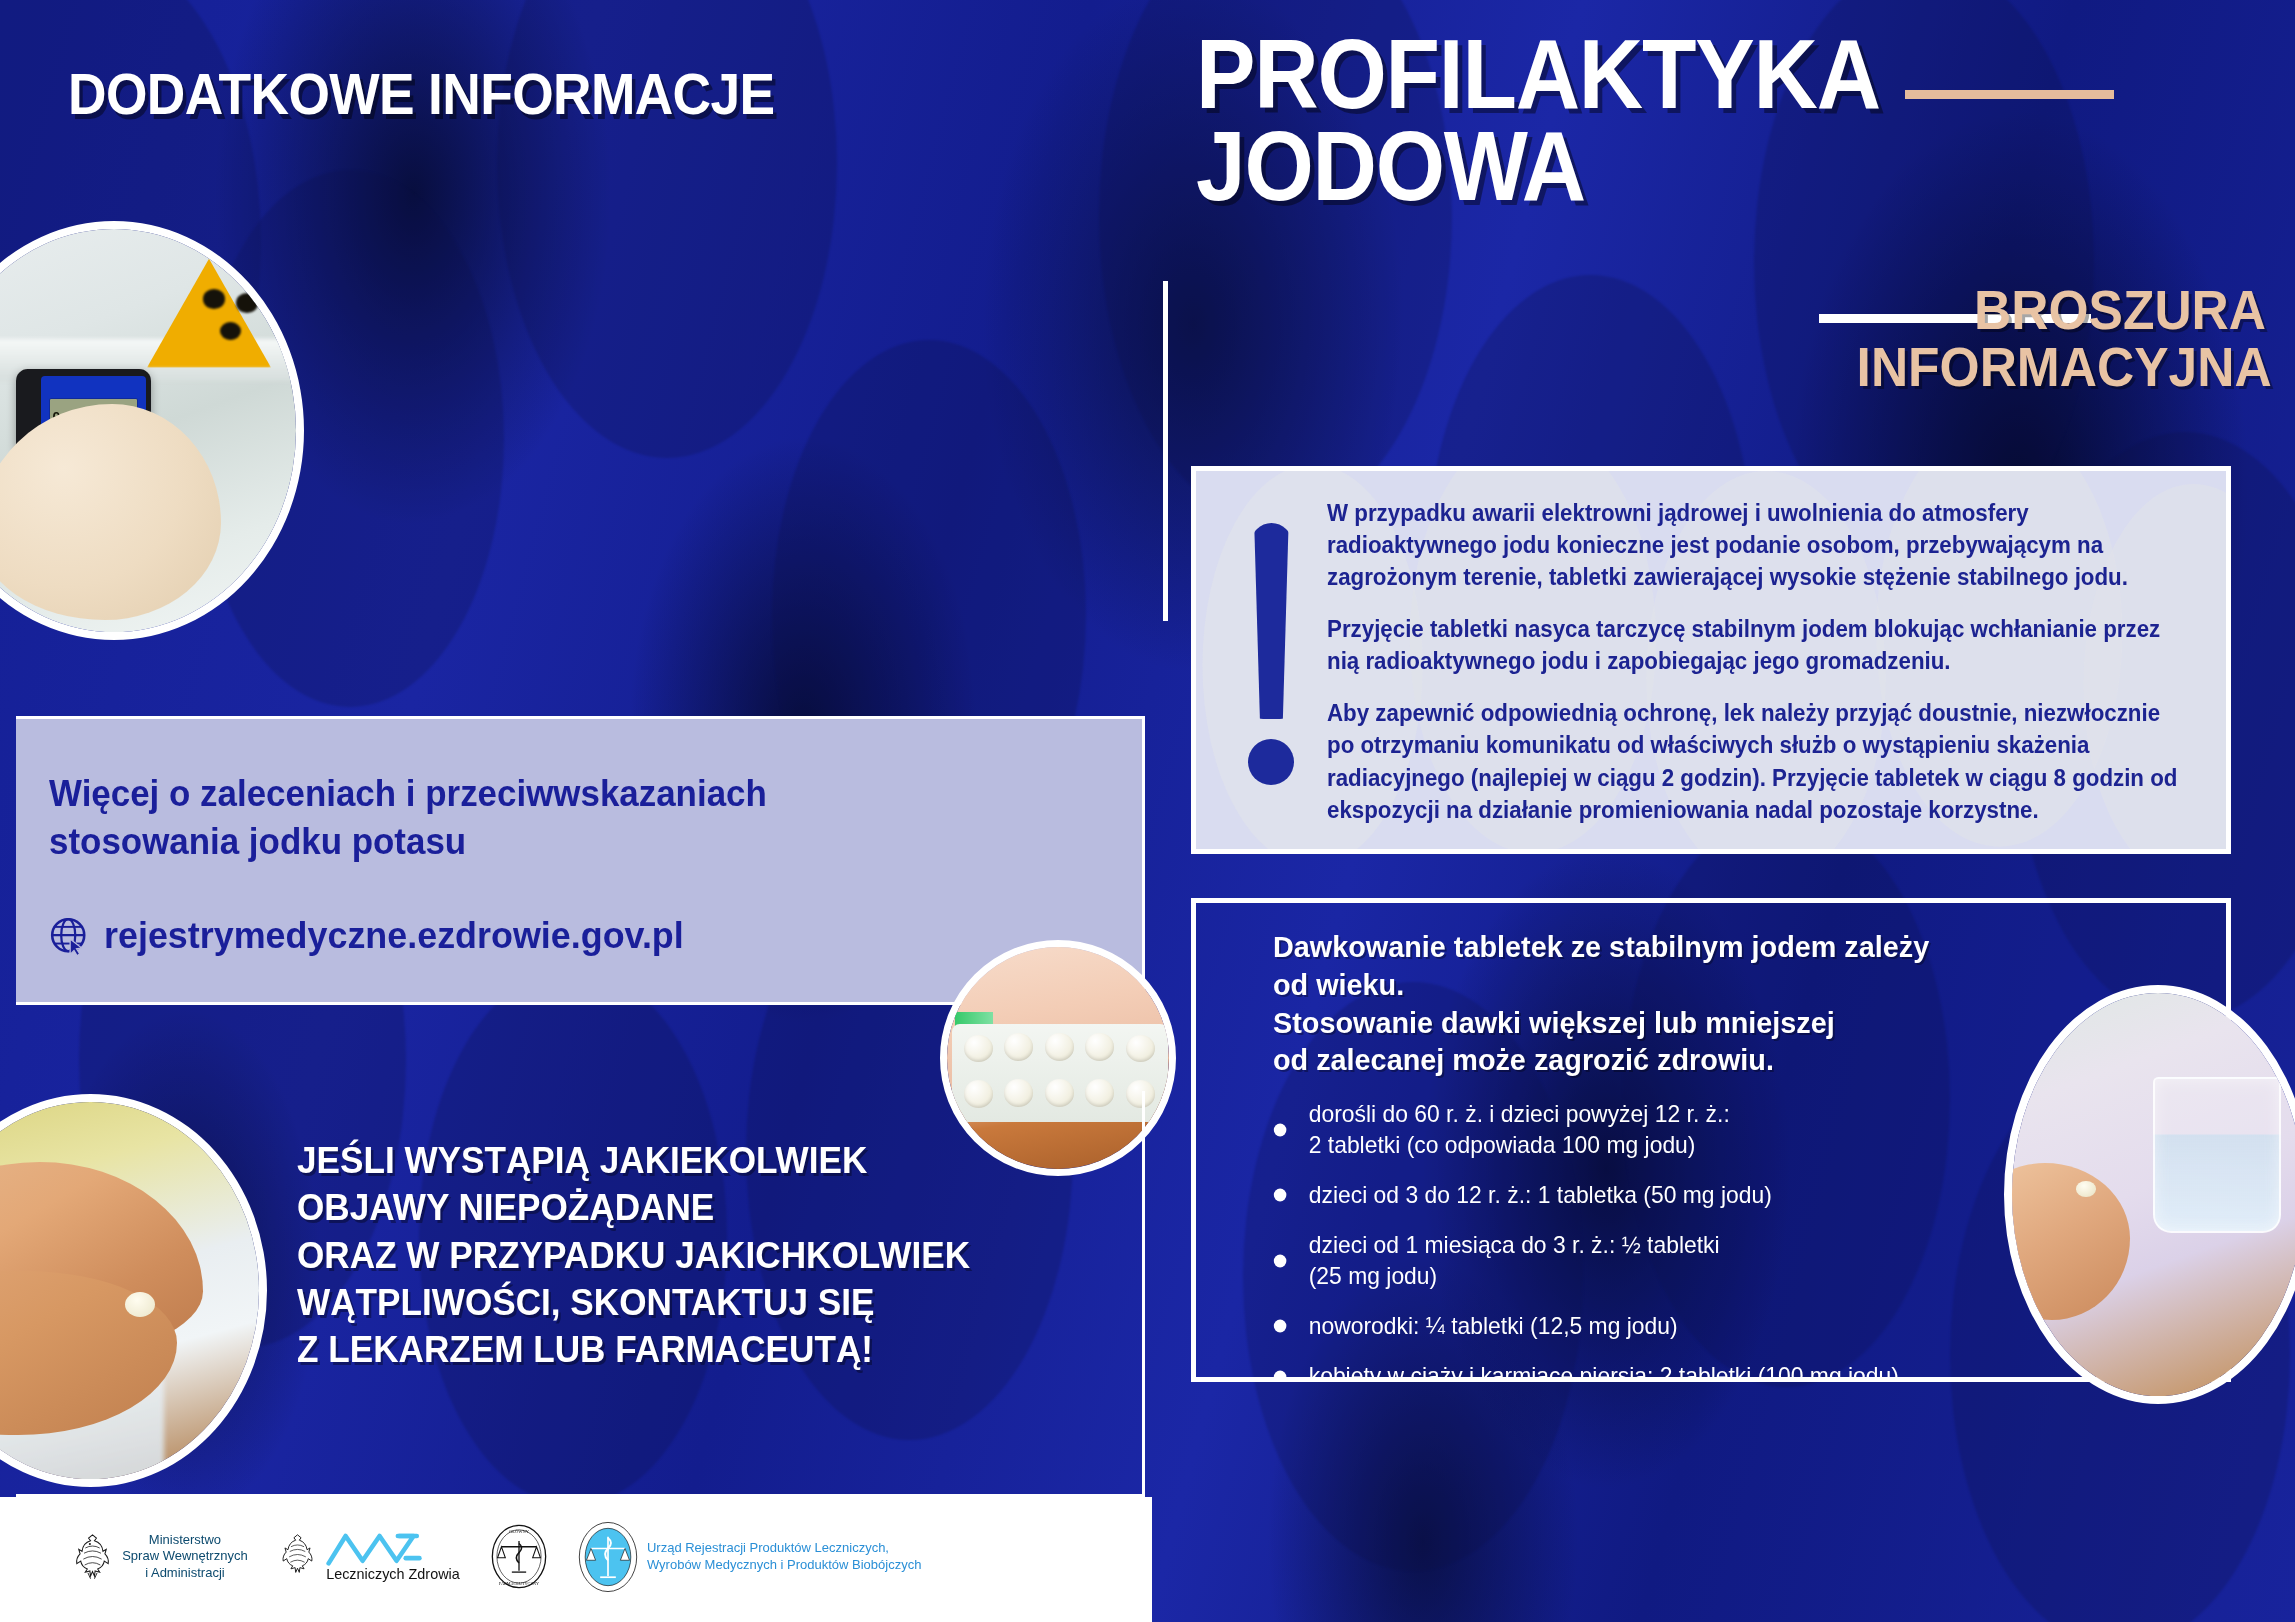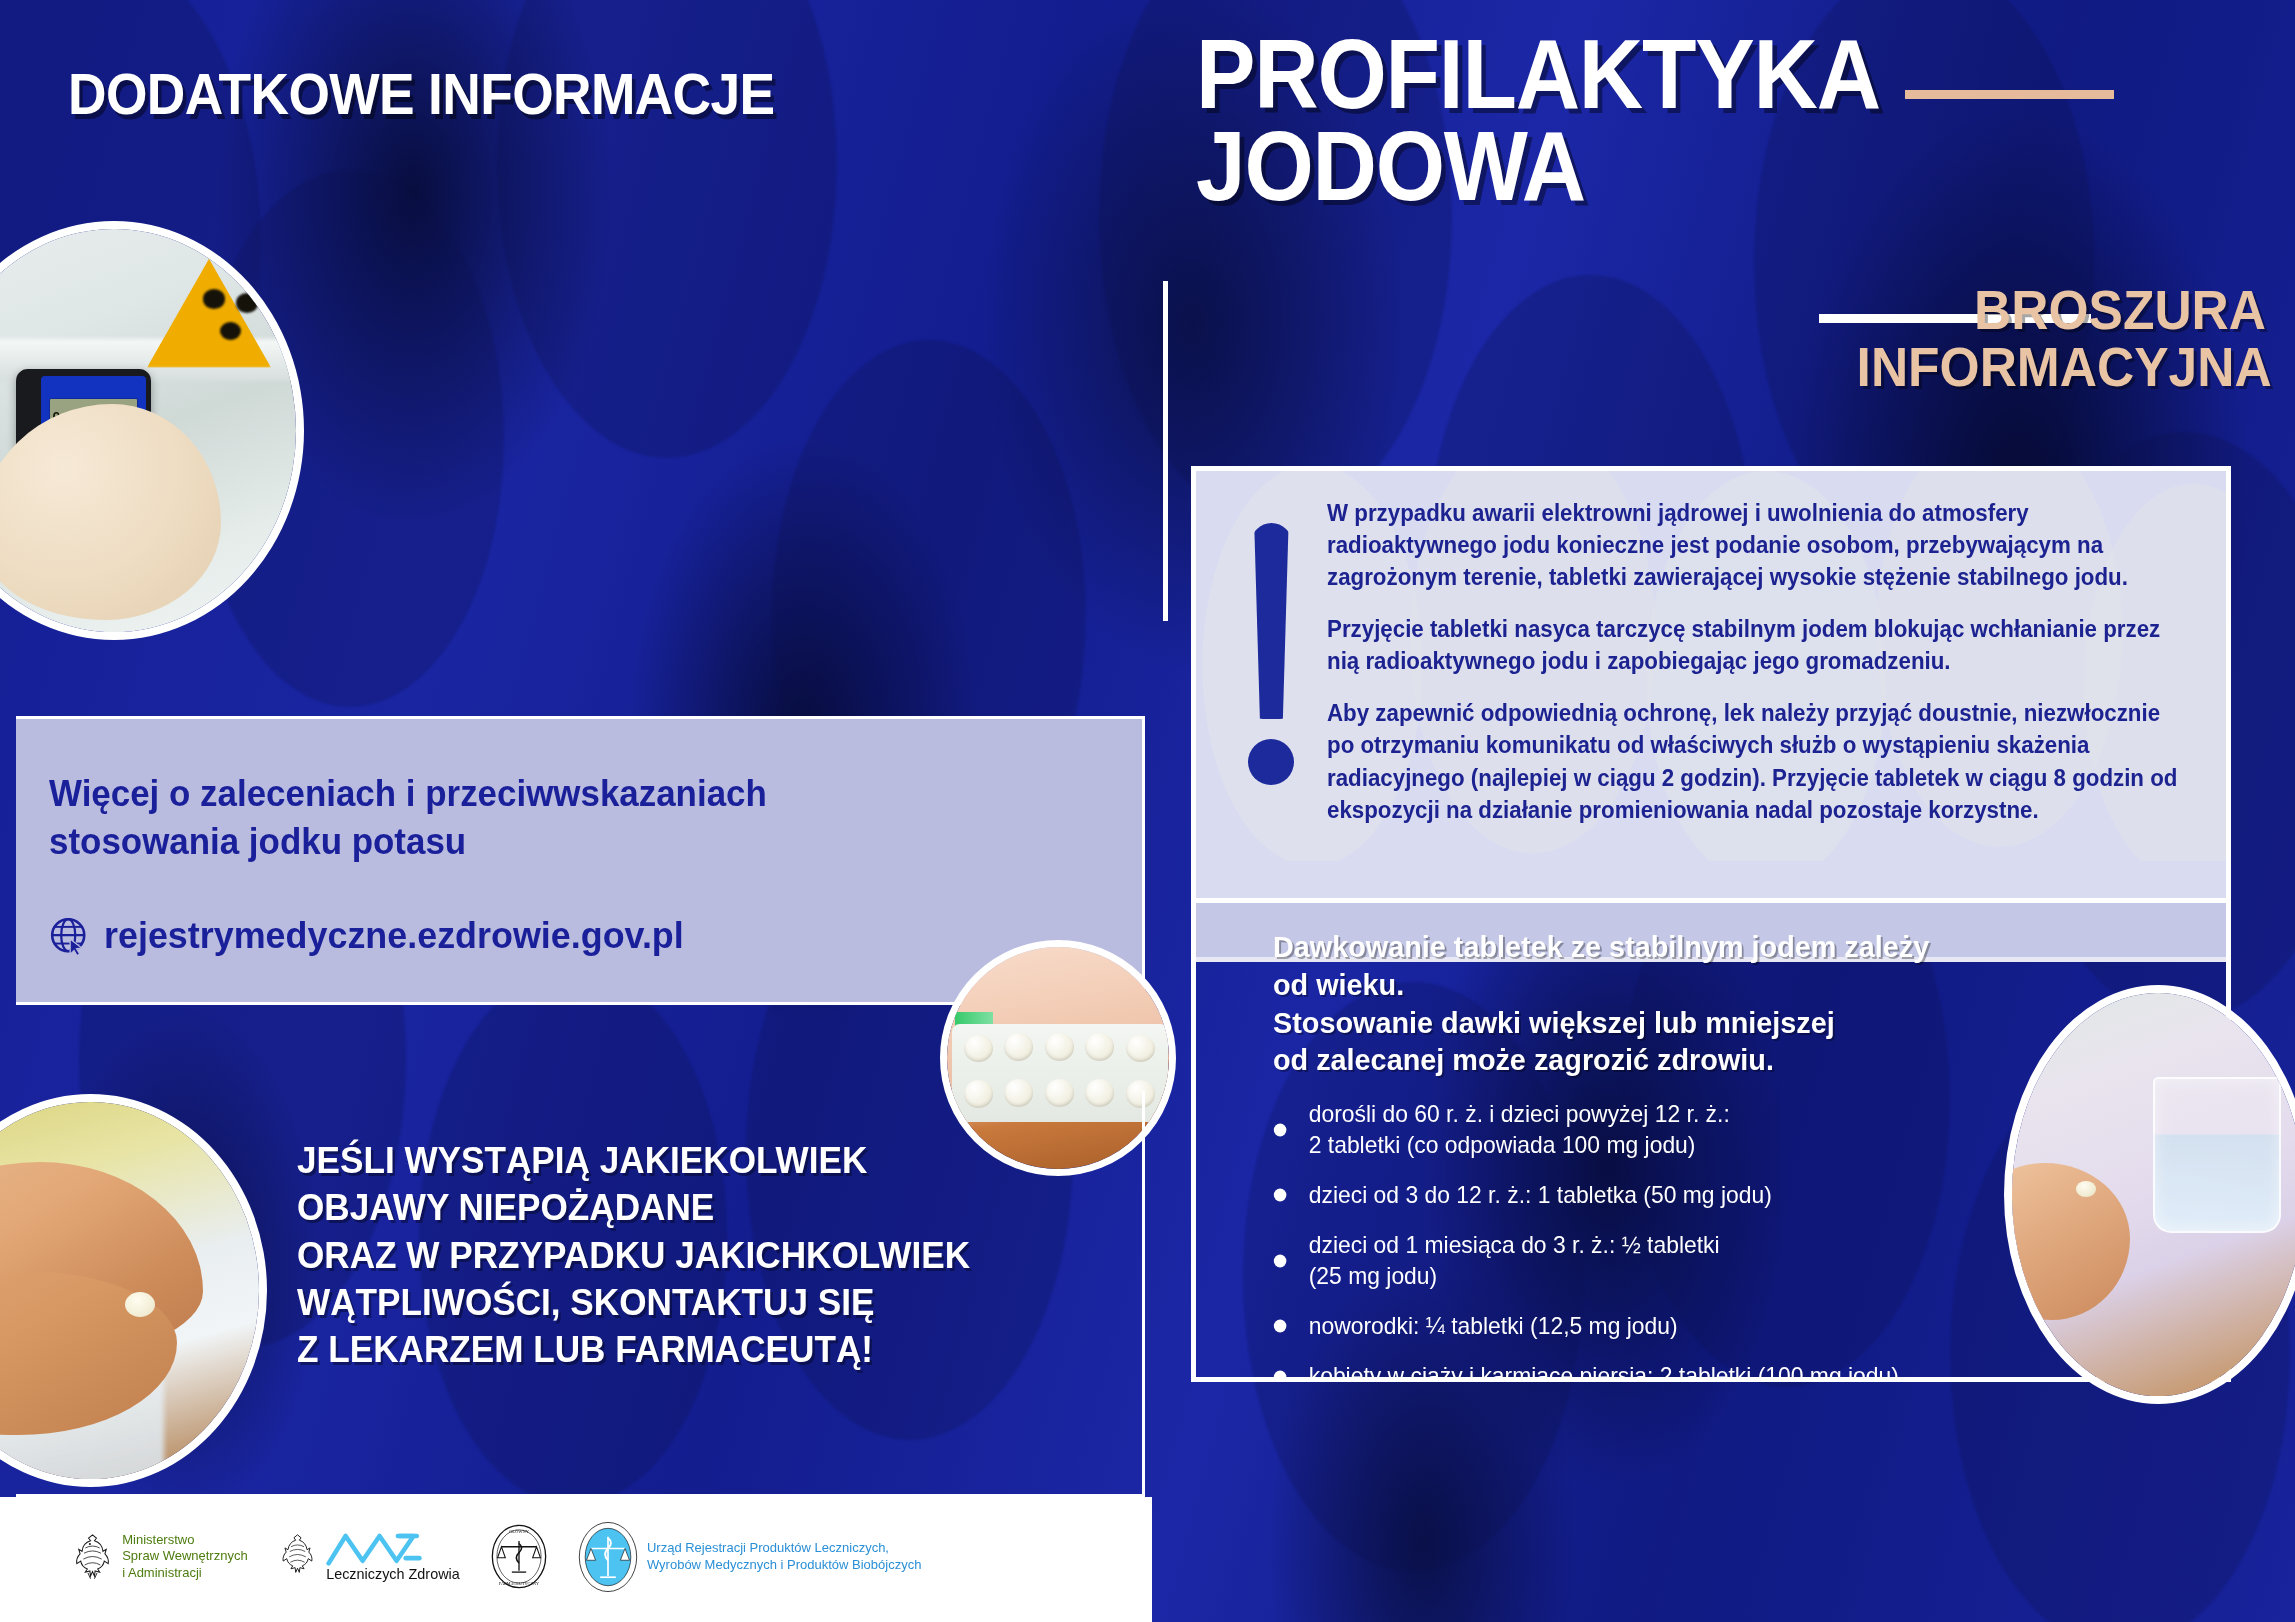--- a/index.html
+++ b/index.html
@@ -239,21 +239,21 @@
   
   .footer {
     position: absolute;
     left: 0; top: 1497px;
     width: 1152px; height: 126px;
     background: #ffffff;
   }
   .logos { position:absolute; left: 72px; top: 23.6px; display:flex; align-items:center; gap: 31px; }
   .logo { display:flex; align-items:center; gap: 9.2px; }
   .eagle { width: 41px; height: 51px; flex:0 0 41px; }
-  .logo-text { font-size: 13px; line-height: 1.26; color:#4d7c0f; white-space: pre-line; }
+  .logo-text { font-size: 13px; line-height: 1.26; color:#0c4a6e; white-space: pre-line; text-align: center; }
   .mz-mark { width: 98px; height: 34px; }
   .mz-cap { font-size: 14.4px; color:#111; margin-top: 1.3px; }
   .seal { width: 56px; height: 65px; flex: 0 0 56px; }
   .urpl-seal { width: 60px; height: 72px; flex: 0 0 60px; }
   .urpl-text { font-size: 13px; line-height: 1.28; color:#2a8fd6; white-space: pre-line; }
 
   
   .right-panel {
     position: absolute; left: 1152px; top: 0;
     width: 1144px; height: 1623px;
@@ -285,21 +285,21 @@
     white-space: pre-line;
   }
   .v-rule {
     position:absolute; left: 10.5px; top: 281px;
     width: 5.2px; height: 340px; background: #ffffff;
   }
 
   
   .info-box {
     position:absolute; left: 39px; top: 466px;
-    width: 1040px; height: 496px;
+    width: 1040px; height: 388px;
     background: #d9dcf0;
     border: 5.9px solid #ffffff;
     overflow: hidden;
   }
   .info-box .swirl { position:absolute; inset:0; opacity:.45; }
   .excl {
     position:absolute; left: 47px; top: 52px; width: 56px; height: 281px;
   }
   .excl .bar {
     position:absolute; left: 7.9px; top: 0; width: 41px; height: 196px;

